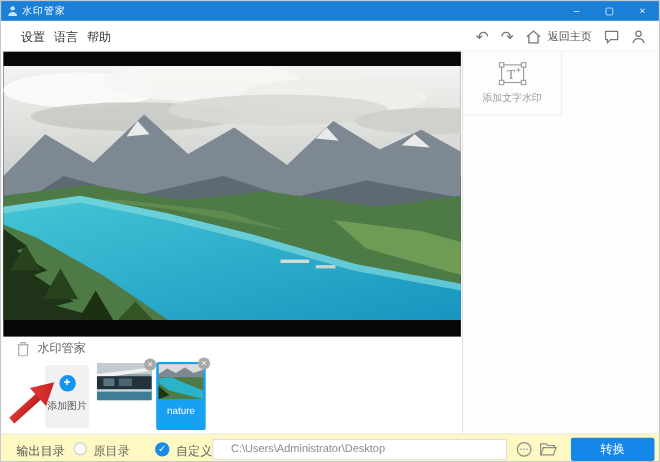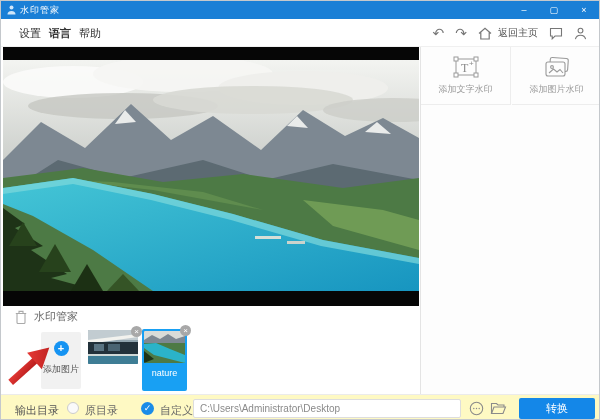--- a/index.html
+++ b/index.html
@@ -19,21 +19,21 @@
   .win-controls { position: absolute; right: 0; top: 0; height: 18px; display: flex; }
   .win-btn { width: 30px; height: 18px; font-size: 9px; color: #fff; display: flex;
              align-items: center; justify-content: center; cursor: default; }
 
   
   .menubar {
     position: absolute; left: 0; top: 18px; width: 100%; height: 28px;
     background: #fff; border-bottom: 1px solid #f0f0f0;
   }
   .menu-item { position: absolute; top: 7px; font-size: 11px; color: #333; }
-  .menu-set { left: 18px; } .menu-lang { left: 48px; font-weight: bold; } .menu-help { left: 78px; }
+  .menu-set { left: 18px; } .menu-lang { left: 48px; } .menu-help { left: 78px; }
   .tool-right { position: absolute; right: 12px; top: 0; height: 28px;
                 display: flex; align-items: center; gap: 11px; }
   .tool-ic { color: #777; font-size: 14px; line-height: 1; display: flex; align-items: center; }
   .home-label { font-size: 10px; color: #555; margin-left: -5px; }
 
   
   .preview {
     position: absolute; left: 2px; top: 46px; width: 416px; height: 259px;
     background: #060606;
   }
@@ -102,21 +102,21 @@
   .ob-orig { position: absolute; left: 84px; top: 8px; font-size: 11px; color: #666; }
   .radio-check {
     position: absolute; left: 140px; top: 7px; width: 13px; height: 13px;
     border-radius: 50%; background: #1a8ce8; color: #fff; font-size: 9px;
     line-height: 13px; text-align: center; cursor: pointer;
   }
   .ob-custom { position: absolute; left: 159px; top: 8px; font-size: 11px; color: #666; }
   .path-input {
     position: absolute; left: 192px; top: 4px; width: 268px; height: 19px;
     border: 1px solid #ddd; border-radius: 2px; font-size: 10px; color: #8a8a8a;
-    padding: 0 6px; font-family: "Liberation Sans", sans-serif; background: #fff;
+    padding: 0 16px; font-family: "Liberation Sans", sans-serif; background: #fff;
   }
   .ob-ic { position: absolute; top: 6px; cursor: pointer; }
   .ic-more { left: 468px; } .ic-folder { left: 489px; }
   .convert-btn {
     position: absolute; left: 518px; top: 3px; width: 76px; height: 21px;
     background: #1487e8; color: #fff; font-size: 11px; border: none;
     border-radius: 2px; cursor: pointer; font-family: "Liberation Sans", sans-serif;
   }
 </style>
 </head>
@@ -211,29 +211,20 @@
         <rect x="3" y="3" width="20" height="16"></rect>
         <rect x="1" y="1" width="4" height="4" fill="#fff"></rect>
           <rect x="21" y="1" width="4" height="4" fill="#fff"></rect>
         <rect x="1" y="17" width="4" height="4" fill="#fff"></rect>
           <rect x="21" y="17" width="4" height="4" fill="#fff"></rect>
         <text x="8" y="16" font-size="12" fill="#8a8a8a" stroke="none" font-family="Liberation Serif, serif">T</text>
         <text x="16" y="10" font-size="8" fill="#8a8a8a" stroke="none">+</text>
       </svg>
       <span class="wm-label">添加文字水印</span>
     </div>
-    <div class="wm-cell c2">
-      <svg width="26" height="22" viewBox="0 0 26 22" fill="none" stroke="#9a9a9a" stroke-width="1.1">
-        <rect x="6" y="2" width="18" height="13" rx="2" transform="rotate(4 15 8)"></rect>
-        <rect x="2" y="6" width="19" height="14" rx="2" fill="#fdfdfd"></rect>
-        <circle cx="8" cy="11" r="1.4"></circle>
-        <path d="M5 17 l4.5 -4 3.5 3 3 -2.5 3 3.5"></path>
-      </svg>
-      <span class="wm-label">添加图片水印</span>
-    </div>
   </div>
 
   <div class="clear-row">
     <svg width="12" height="14" viewBox="0 0 12 14" fill="none" stroke="#aaa" stroke-width="1.1">
       <path d="M2 4 v8.5 a1 1 0 0 0 1 1 h6 a1 1 0 0 0 1 -1 V4"></path>
       <path d="M0.8 3.5 h10.4 M4 3 v-1.6 h4 V3"></path>
     </svg>
     <span class="clear-label">水印管家</span>
   </div>
 

